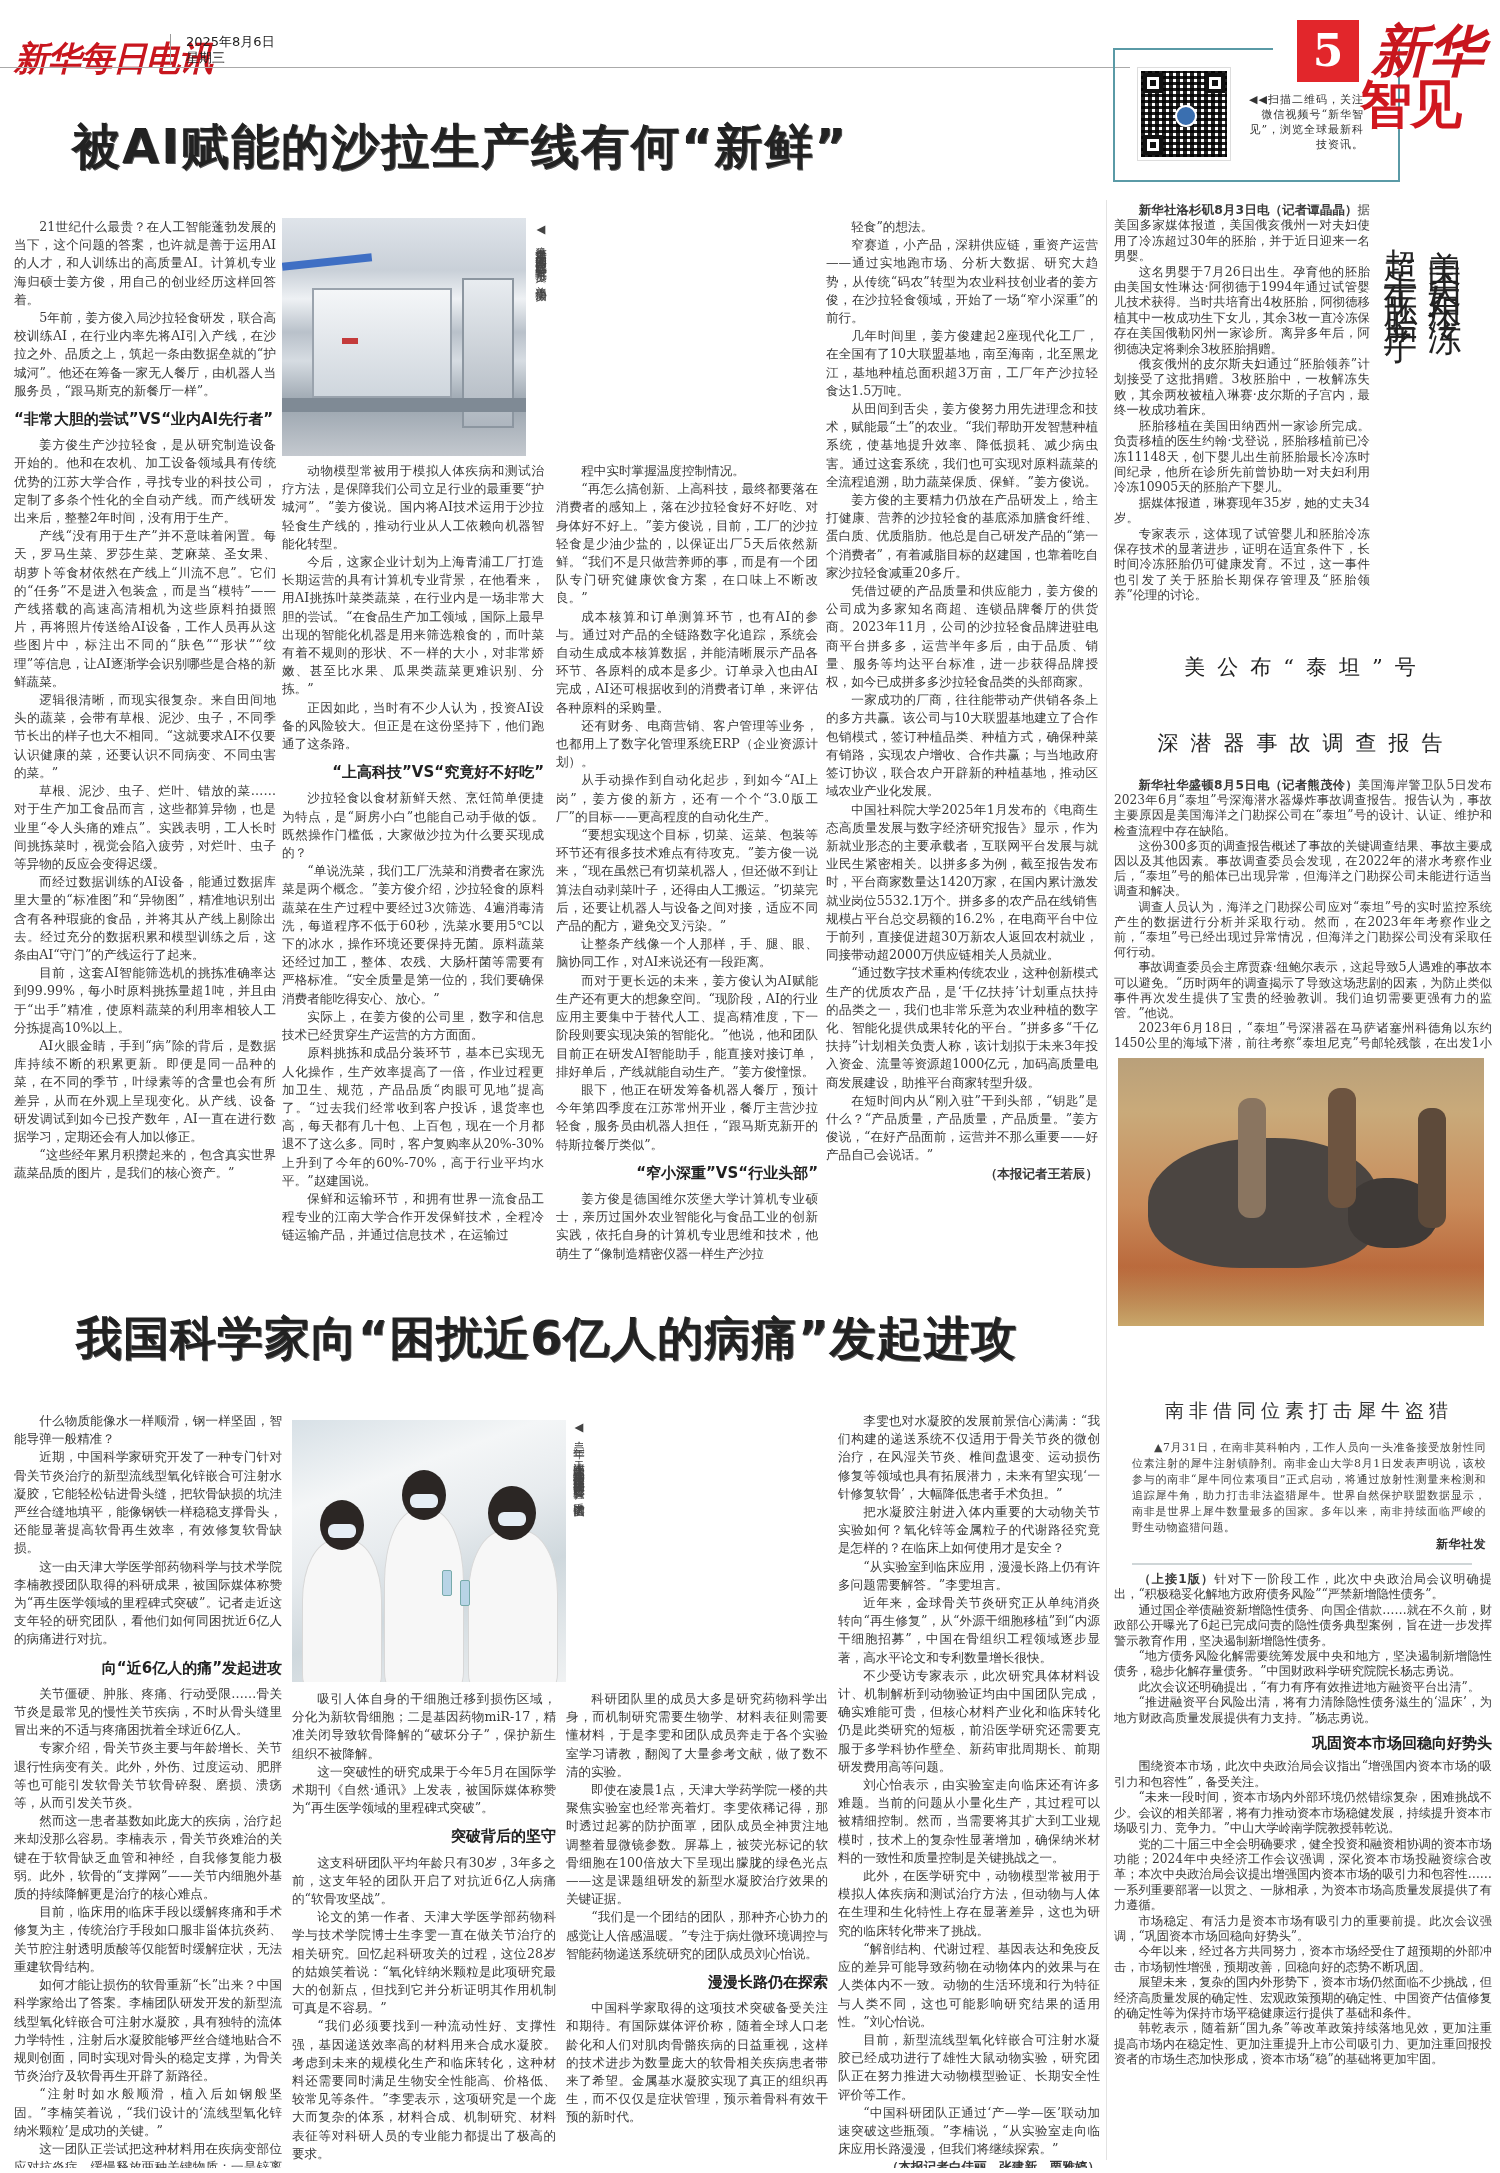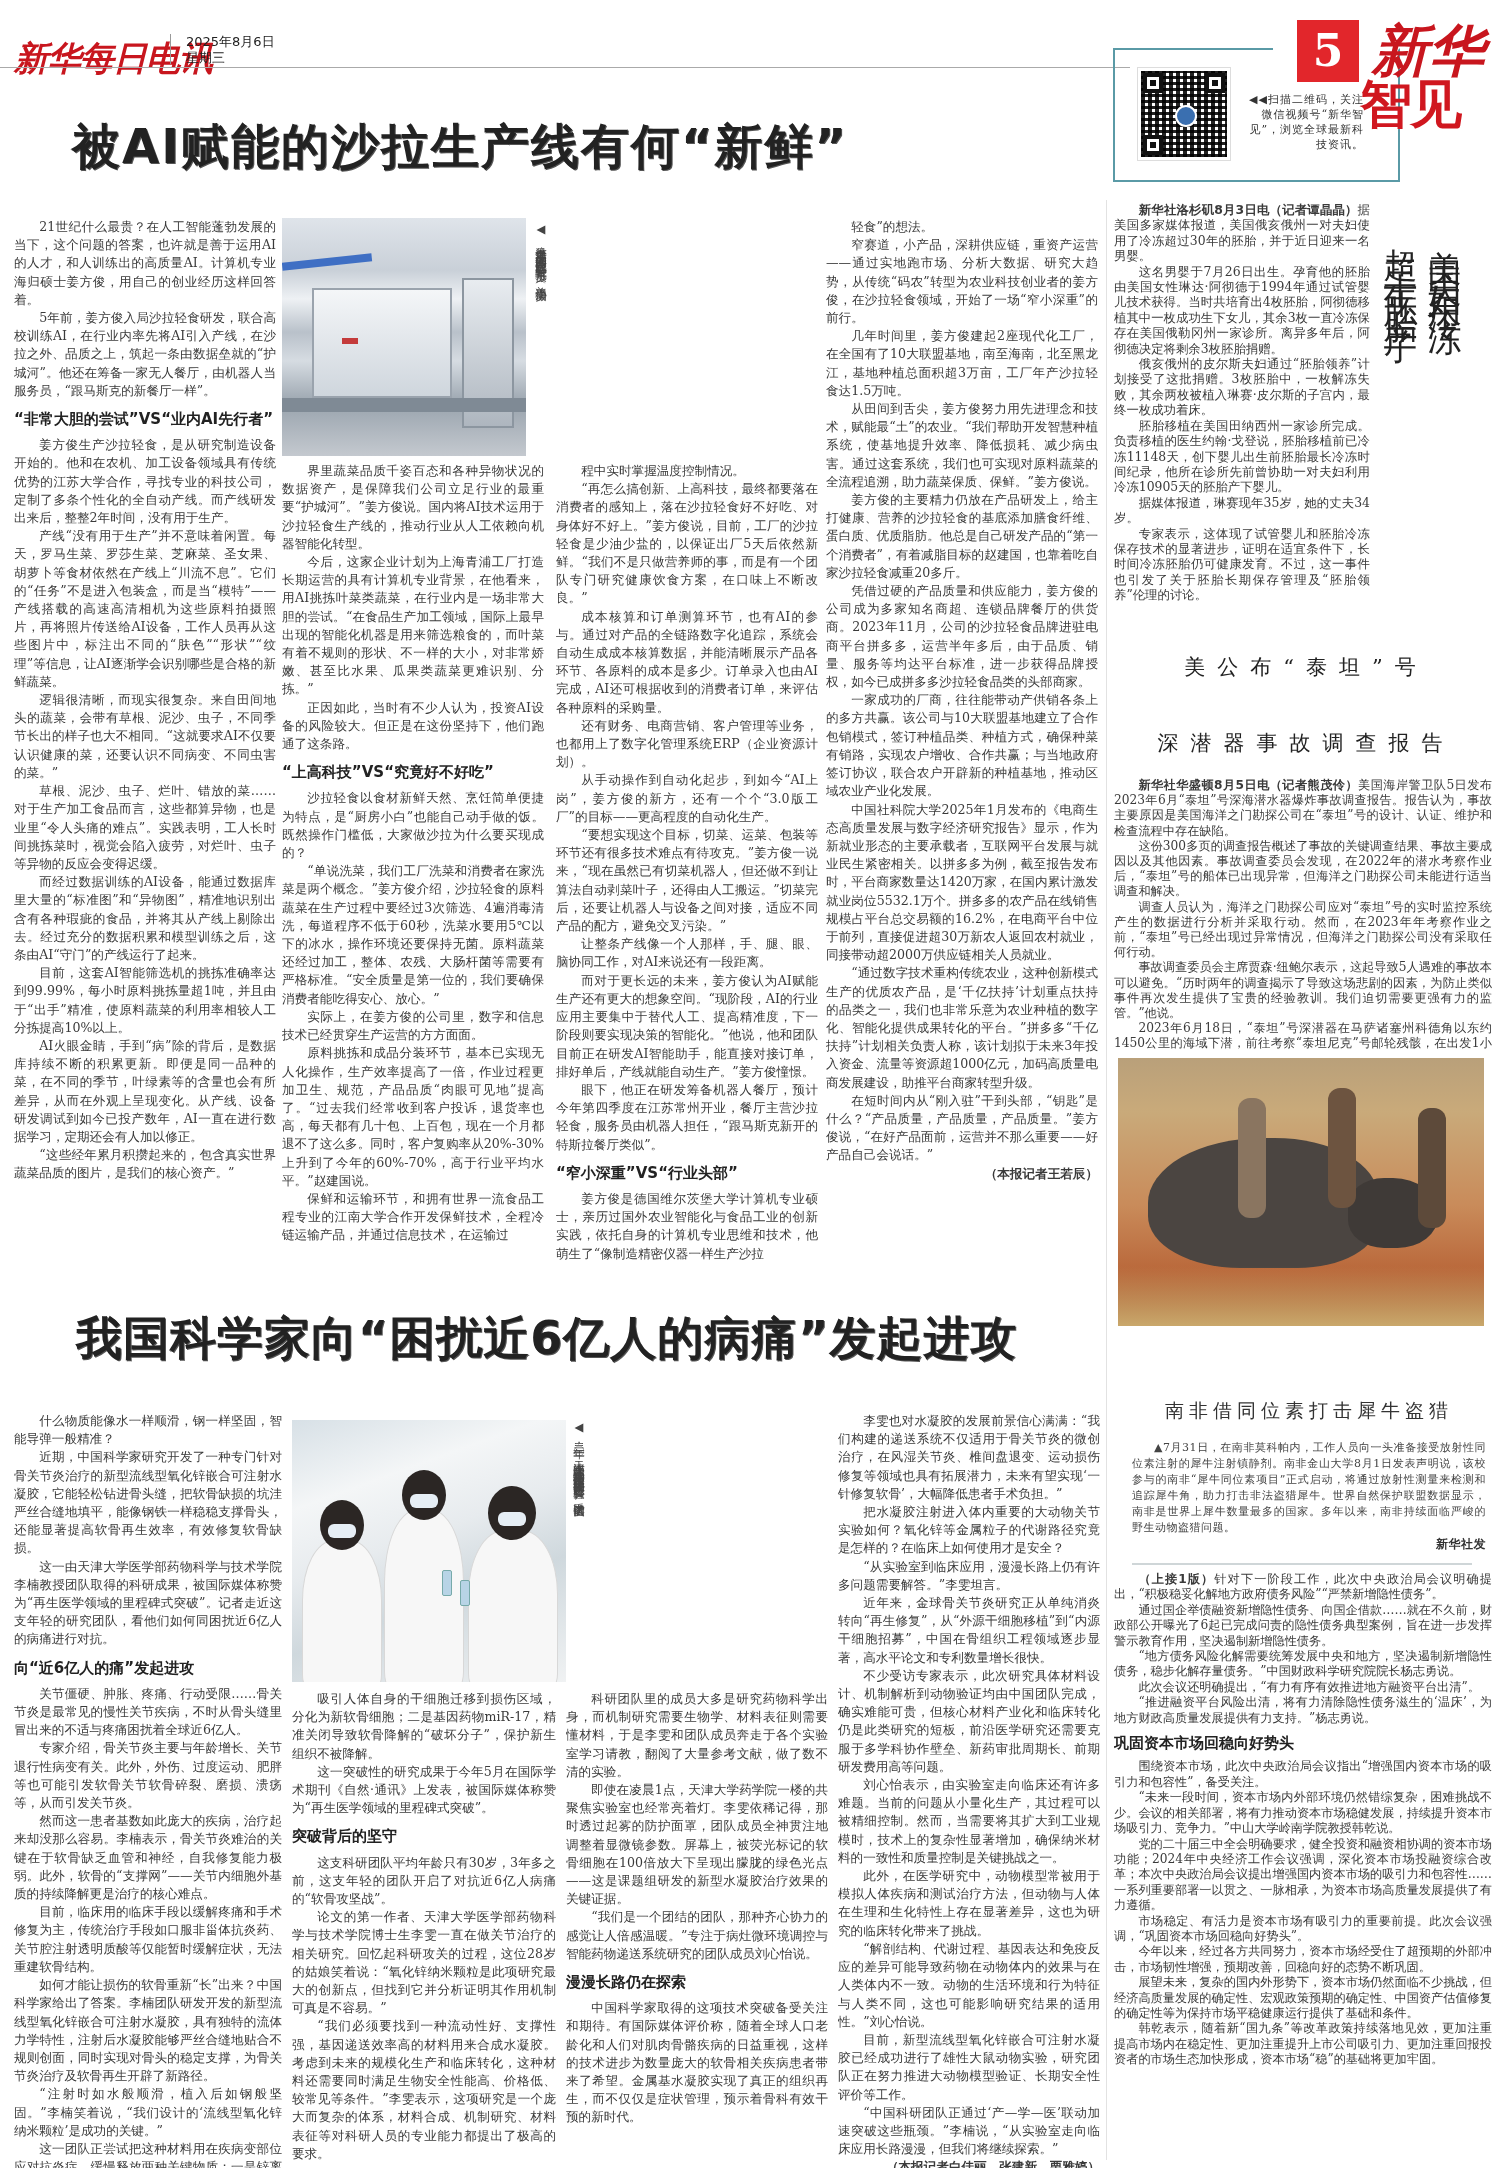--- a/index.html
+++ b/index.html
@@ -26,21 +26,21 @@
   .page-num { left: 1297px; top: 20px; width: 62px; height: 62px; background: #e2262b; color: #fff; font-size: 44px; font-weight: bold; text-align: center; line-height: 62px; font-family: "DejaVu Serif", serif; }
   .brand-right { left: 1372px; top: 14px; font-size: 56px; color: #c8161e; font-weight: bold; font-style: italic; }
   .section-name { left: 1360px; top: 74px; font-size: 52px; color: #d0171f; font-weight: bold; letter-spacing: -2px; line-height: 60px; font-family: "DejaVu Sans", sans-serif; }
 
   .headline { font-family: "DejaVu Sans", sans-serif; font-weight: bold; color: #222; text-align: center; }
   .h1 { left: 72px; top: 115px; font-size: 48px; letter-spacing: 2px; text-shadow: 1px 1px 0 #555; }
   .h2 { left: 76px; top: 1308px; font-size: 46px; letter-spacing: 1px; text-shadow: 1px 1px 0 #555; }
 
   .col { position: absolute; font-size: 12.6px; line-height: 18.2px; color: #3a3a3a; text-align: justify; overflow: hidden; }
   .col p { text-indent: 2em; }
-  .sub { font-family: "DejaVu Sans", sans-serif; font-weight: bold; font-size: 15px; color: #222; text-align: left; margin: 10px 0 8px; text-indent: 0 !important; }
+  .sub { font-family: "DejaVu Sans", sans-serif; font-weight: bold; font-size: 15px; color: #222; text-align: right; margin: 10px 0 8px; text-indent: 0 !important; }
   .sub-left { text-align: left; }
   .byline { font-family: "DejaVu Sans", sans-serif; font-weight: bold; text-align: right; text-indent: 0 !important; }
   .lead { font-family: "DejaVu Sans", sans-serif; font-weight: bold; }
 
   .photo { position: absolute; overflow: hidden; }
   .photo-factory { left: 282px; top: 218px; width: 244px; height: 238px;
      background:
        linear-gradient(180deg, #dfe4ea 0%, #c9d0d8 22%, #eef1f4 34%, #b9c1ca 48%, #d6dce2 60%, #9aa4ae 78%, #c4c9cf 100%); }
   .photo-factory .m1 { position:absolute; left:30px; top:70px; width:140px; height:110px; background: linear-gradient(180deg,#f4f6f8,#cfd6dd); border:2px solid #9aa3ad; }
   .photo-factory .m2 { position:absolute; left:180px; top:60px; width:52px; height:150px; background: linear-gradient(180deg,#e8ecf0,#aeb6bf); border:2px solid #8c96a0; }
@@ -115,21 +115,21 @@
 <div class="photo photo-factory">
   <div class="blue"></div>
   <div class="m1"></div>
   <div class="m2"></div>
   <div class="accent"></div>
   <div class="belt"></div>
 </div>
 <div class="vcap" style="left:534px; top:222px; height:235px;">◀这是上海青浦工厂内的人工智能流水线（二〇二五年七月摄）。（姜小涌摄）</div>
 
 <div class="col" style="left:282px; top:462px; width:262px; height:838px;">
-  <p>界里蔬菜品质千姿百态和各种异物状况的数据资产，是保障我们公司立足行业的最重要“护城河”。”姜方俊说。国内将AI技术运用于沙拉轻食生产线的，推动行业从人工依赖向机器智能化转型。</p>
+  <p>动物模型常被用于模拟人体疾病和测试治疗方法，是保障我们公司立足行业的最重要“护城河”。”姜方俊说。国内将AI技术运用于沙拉轻食生产线的，推动行业从人工依赖向机器智能化转型。</p>
   <p>今后，这家企业计划为上海青浦工厂打造长期运营的具有计算机专业背景，在他看来，用AI挑拣叶菜类蔬菜，在行业内是一场非常大胆的尝试。“在食品生产加工领域，国际上最早出现的智能化机器是用来筛选粮食的，而叶菜有着不规则的形状、不一样的大小，对非常娇嫩、甚至比水果、瓜果类蔬菜更难识别、分拣。”</p>
   <p>正因如此，当时有不少人认为，投资AI设备的风险较大。但正是在这份坚持下，他们跑通了这条路。</p>
   <div class="sub">“上高科技”VS“究竟好不好吃”</div>
   <p>沙拉轻食以食材新鲜天然、烹饪简单便捷为特点，是“厨房小白”也能自己动手做的饭。既然操作门槛低，大家做沙拉为什么要买现成的？</p>
   <p>“单说洗菜，我们工厂洗菜和消费者在家洗菜是两个概念。”姜方俊介绍，沙拉轻食的原料蔬菜在生产过程中要经过3次筛选、4遍消毒清洗，每道程序不低于60秒，洗菜水要用5℃以下的冰水，操作环境还要保持无菌。原料蔬菜还经过加工，整体、农残、大肠杆菌等需要有严格标准。“安全质量是第一位的，我们要确保消费者能吃得安心、放心。”</p>
   <p>实际上，在姜方俊的公司里，数字和信息技术已经贯穿生产运营的方方面面。</p>
   <p>原料挑拣和成品分装环节，基本已实现无人化操作，生产效率提高了一倍，作业过程更加卫生、规范，产品品质“肉眼可见地”提高了。“过去我们经常收到客户投诉，退货率也高，每天都有几十包、上百包，现在一个月都退不了这么多。同时，客户复购率从20%-30%上升到了今年的60%-70%，高于行业平均水平。”赵建国说。</p>
   <p>保鲜和运输环节，和拥有世界一流食品工程专业的江南大学合作开发保鲜技术，全程冷链运输产品，并通过信息技术，在运输过</p>
 </div>
 

